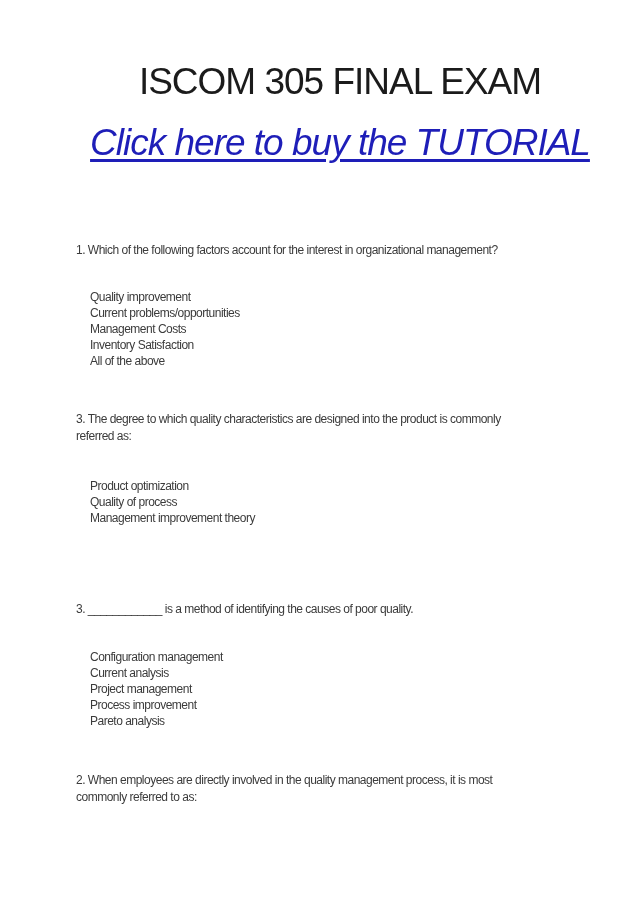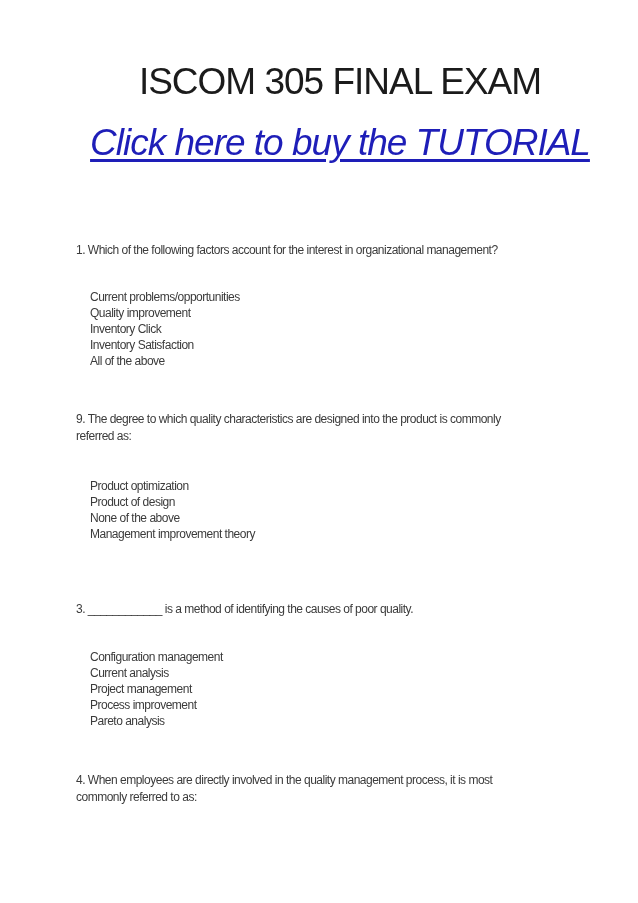--- a/index.html
+++ b/index.html
@@ -73,43 +73,42 @@
   <div class="header">
     <div class="title-line">ISCOM 305 FINAL EXAM</div>
     <div class="link-line">
       <a href="#" class="buy-link">Click here to buy the TUTORIAL</a>
     </div>
   </div>
 
   <div class="q-text" style="top:242px">1. Which of the following factors account for the interest in organizational management?</div>
 
   <div class="opts" style="top:289px">
+    <div class="opt">Quality improvement</div>
     <div class="opt">Current problems/opportunities</div>
-    <div class="opt">Quality improvement</div>
-    <div class="opt">Inventory Click</div>
+    <div class="opt">Management Costs</div>
     <div class="opt">Inventory Satisfaction</div>
     <div class="opt">All of the above</div>
   </div>
 
-  <div class="q-text" style="top:411px">9. The degree to which quality characteristics are designed into the product is commonly
+  <div class="q-text" style="top:411px">3. The degree to which quality characteristics are designed into the product is commonly
 referred as:</div>
 
   <div class="opts" style="top:478px">
     <div class="opt">Product optimization</div>
-    <div class="opt">Product of design</div>
-    <div class="opt">None of the above</div>
+    <div class="opt">Quality of process</div>
     <div class="opt">Management improvement theory</div>
   </div>
 
   <div class="q-text" style="top:601px">3. ____________ is a method of identifying the causes of poor quality.</div>
 
   <div class="opts" style="top:649px">
     <div class="opt">Configuration management</div>
     <div class="opt">Current analysis</div>
     <div class="opt">Project management</div>
     <div class="opt">Process improvement</div>
     <div class="opt">Pareto analysis</div>
   </div>
 
-  <div class="q-text" style="top:772px">4. When employees are directly involved in the quality management process, it is most
+  <div class="q-text" style="top:772px">2. When employees are directly involved in the quality management process, it is most
 commonly referred to as:</div>
 
 </div>
 
 </body></html>

